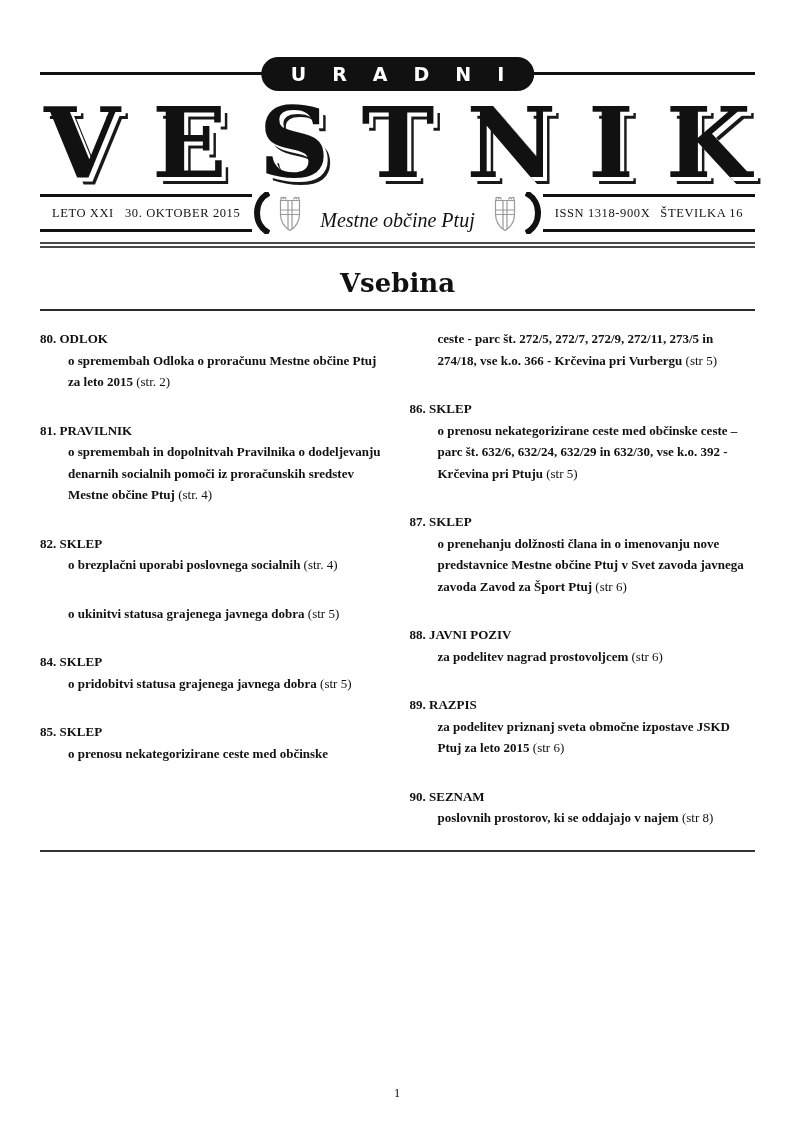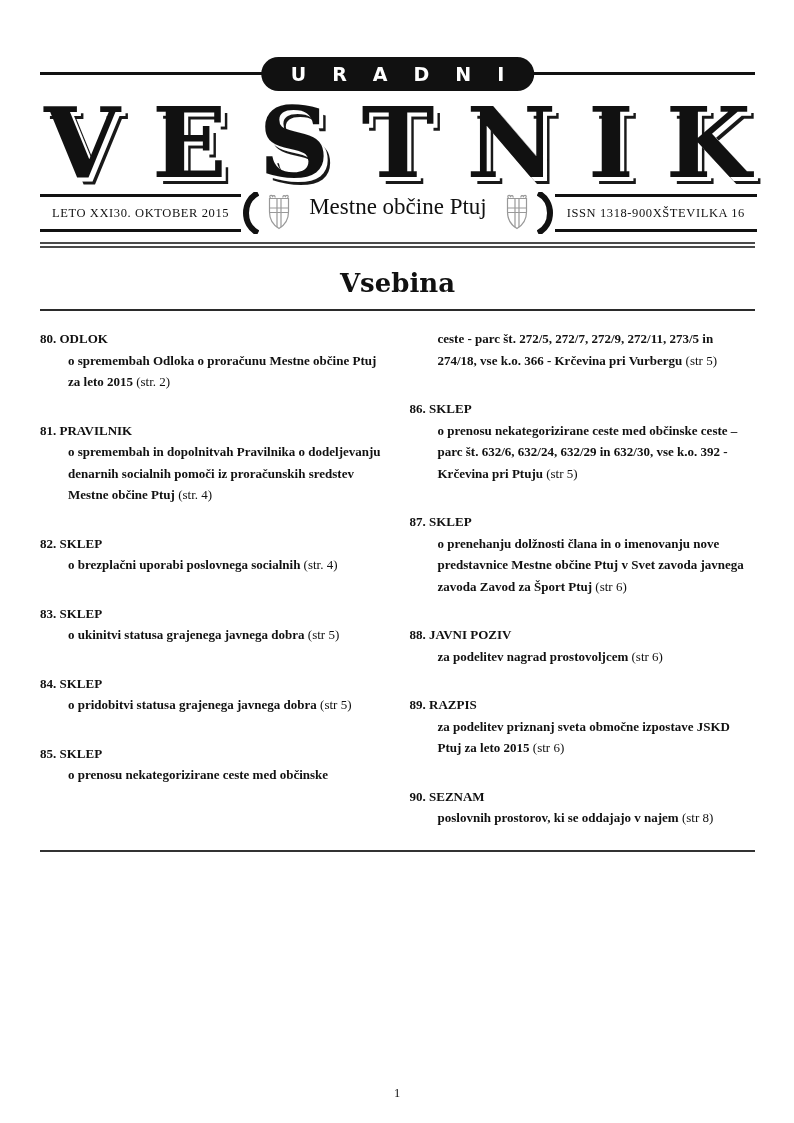--- a/index.html
+++ b/index.html
@@ -21,31 +21,31 @@
     letter-spacing:26px;padding:6px 4px 6px 30px;white-space:nowrap;
   }
   .title-row{
     display:flex;justify-content:space-between;align-items:flex-end;
     padding:0 4px;height:97px;margin-top:1px;
   }
   .title-letter{
     font-family:"DejaVu Serif",serif;font-weight:bold;font-size:98px;line-height:0.94;
     color:#111;text-shadow:4px 4px 0 #ffffff,6.5px 6.5px 0 #191919;
   }
-  .info-bar{display:flex;align-items:flex-start;height:38px;margin-top:5px;}
+  .info-bar{display:flex;align-items:flex-end;height:38px;margin-top:5px;}
   .info-strip{
     flex:1;align-self:stretch;border-top:3px solid #111;border-bottom:3px solid #111;
     display:flex;justify-content:space-between;align-items:center;
     padding:0 12px;font-size:12.5px;letter-spacing:0.6px;white-space:nowrap;
   }
   .bracket{display:flex;align-items:center;align-self:stretch;}
   .bracket.open{margin-left:-2px;}
   .bracket.close{margin-right:-2px;}
   .shield{display:flex;align-items:center;margin:0 6px;}
-  .info-center{font-size:23px;padding:0 10px;white-space:nowrap;}
+  .info-center{font-style:italic;font-size:20px;padding:0 10px;white-space:nowrap;}
 
   
   .rule-double{margin-top:10px;height:2px;border-top:2px solid #4a4a4a;border-bottom:2px solid #4a4a4a;}
   .vsebina{
     text-align:center;font-family:"DejaVu Serif",serif;font-weight:bold;
     font-size:26px;margin:20px 0 11px;
   }
   .rule-single{border-top:2px solid #2b2b2b;}
   .toc{display:flex;gap:24px;margin-top:17px;font-size:13px;line-height:21.5px;}
   .toc-col{flex:1;min-width:0;}
@@ -136,21 +136,20 @@
           <div class="toc-head"><span class="toc-num">81.</span> <span class="toc-title">PRAVILNIK</span></div>
           <div class="toc-body"><span>o spremembah in dopolnitvah Pravilnika o dodeljevanju denarnih socialnih pomoči iz proračunskih sredstev Mestne občine Ptuj</span> <span class="toc-ref">(str. 4)</span></div>
         </div>
 
         <div class="toc-item">
           <div class="toc-head"><span class="toc-num">82.</span> <span class="toc-title">SKLEP</span></div>
           <div class="toc-body"><span>o brezplačni uporabi poslovnega socialnih</span> <span class="toc-ref">(str. 4)</span></div>
         </div>
 
         <div class="toc-item">
-          <div class="toc-head"><span class="toc-num">83.</span> <span class="toc-title">SKLEP</span></div>
           <div class="toc-body"><span>o ukinitvi statusa grajenega javnega dobra</span> <span class="toc-ref">(str 5)</span></div>
         </div>
 
         <div class="toc-item">
           <div class="toc-head"><span class="toc-num">84.</span> <span class="toc-title">SKLEP</span></div>
           <div class="toc-body"><span>o pridobitvi statusa grajenega javnega dobra</span> <span class="toc-ref">(str 5)</span></div>
         </div>
 
         <div class="toc-item">
           <div class="toc-head"><span class="toc-num">85.</span> <span class="toc-title">SKLEP</span></div>

